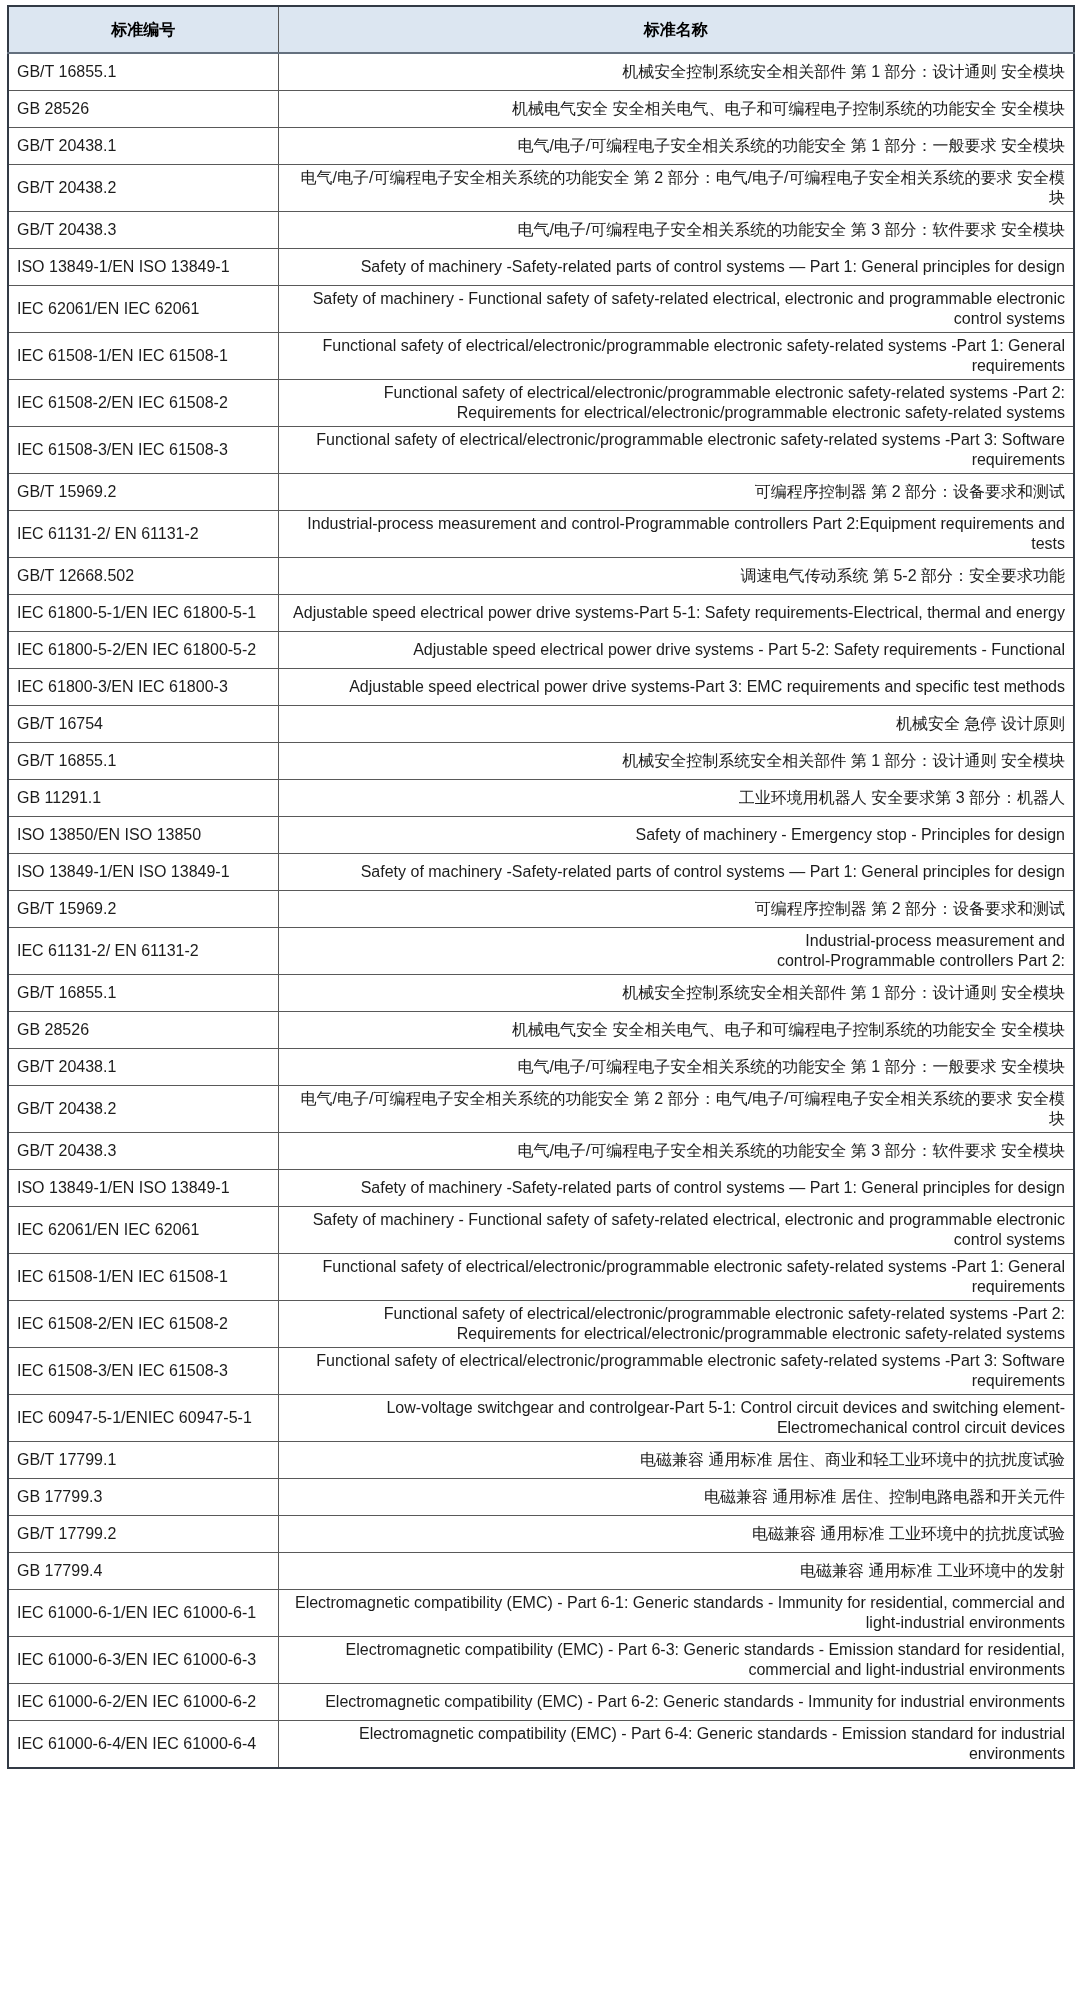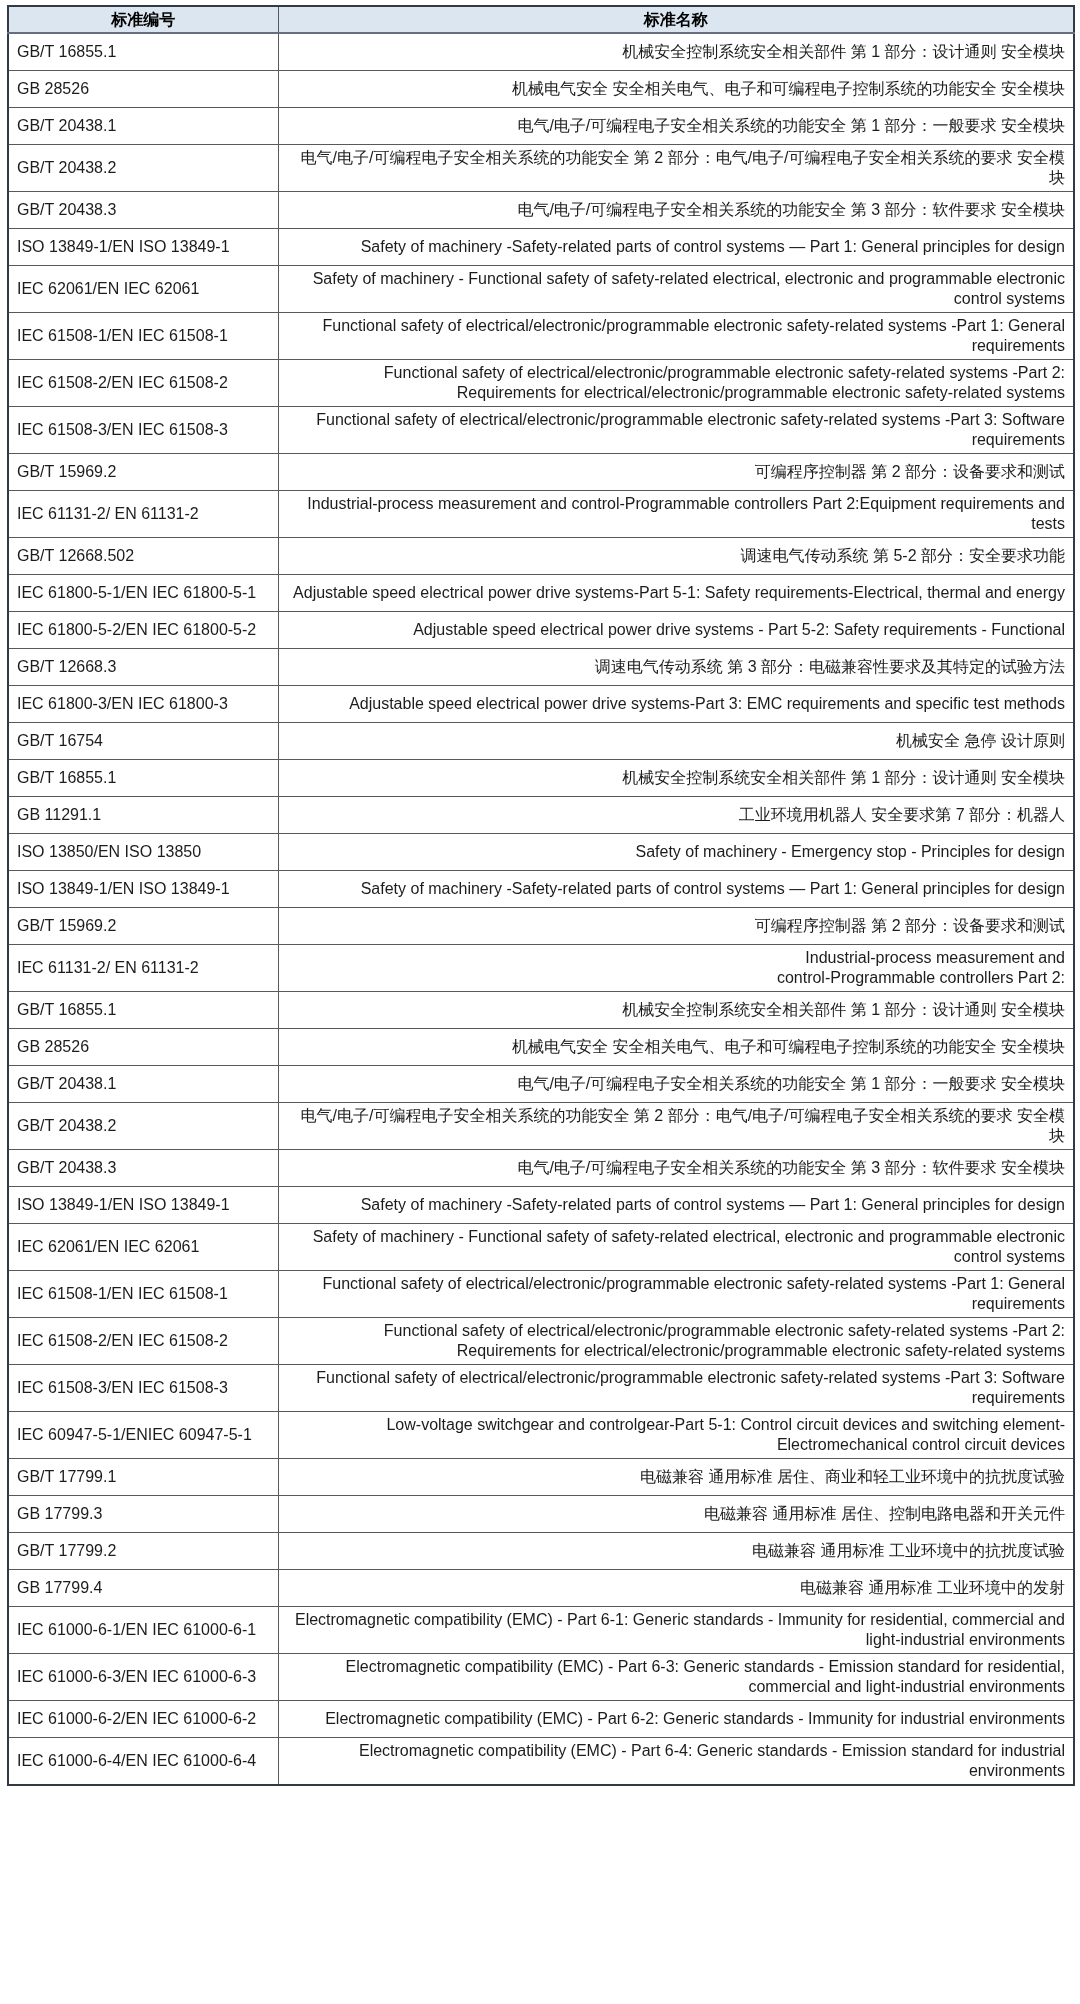--- a/index.html
+++ b/index.html
@@ -30,21 +30,21 @@
     border: 1px solid #595959;
     box-sizing: border-box;
   }
   thead th {
     background: #dce6f1;
     font-size: 16px;
     font-weight: bold;
     color: #000000;
     text-align: center;
     height: 21px;
-    padding: 2px 4px;
+    padding: 12px 4px;
     border-bottom: 2px solid #64707e;
     line-height: 21px;
   }
   tbody td {
     font-size: 16px;
     line-height: 20px;
     height: 37px;
     padding: 3px 8px;
     vertical-align: middle;
     text-align: left;
@@ -125,38 +125,34 @@
   </tr>
         <tr>
     <td class="cell-code">IEC 61800-5-1/EN IEC 61800-5-1</td>
     <td class="cell-name">Adjustable speed electrical power drive systems-Part 5-1: Safety requirements-Electrical, thermal and energy</td>
   </tr>
         <tr>
     <td class="cell-code">IEC 61800-5-2/EN IEC 61800-5-2</td>
     <td class="cell-name">Adjustable speed electrical power drive systems - Part 5-2: Safety requirements - Functional</td>
   </tr>
         <tr>
-    <td class="cell-code">GB/T 12668.3</td>
-    <td class="cell-name">调速电气传动系统 第 3 部分：电磁兼容性要求及其特定的试验方法</td>
-  </tr>
-        <tr>
     <td class="cell-code">IEC 61800-3/EN IEC 61800-3</td>
     <td class="cell-name">Adjustable speed electrical power drive systems-Part 3: EMC requirements and specific test methods</td>
   </tr>
         <tr>
     <td class="cell-code">GB/T 16754</td>
     <td class="cell-name">机械安全 急停 设计原则</td>
   </tr>
         <tr>
     <td class="cell-code">GB/T 16855.1</td>
     <td class="cell-name">机械安全控制系统安全相关部件 第 1 部分：设计通则 安全模块</td>
   </tr>
         <tr>
     <td class="cell-code">GB 11291.1</td>
-    <td class="cell-name">工业环境用机器人 安全要求第 7 部分：机器人</td>
+    <td class="cell-name">工业环境用机器人 安全要求第 3 部分：机器人</td>
   </tr>
         <tr>
     <td class="cell-code">ISO 13850/EN ISO 13850</td>
     <td class="cell-name">Safety of machinery - Emergency stop - Principles for design</td>
   </tr>
         <tr>
     <td class="cell-code">ISO 13849-1/EN ISO 13849-1</td>
     <td class="cell-name">Safety of machinery -Safety-related parts of control systems — Part 1: General principles for design</td>
   </tr>
         <tr>

